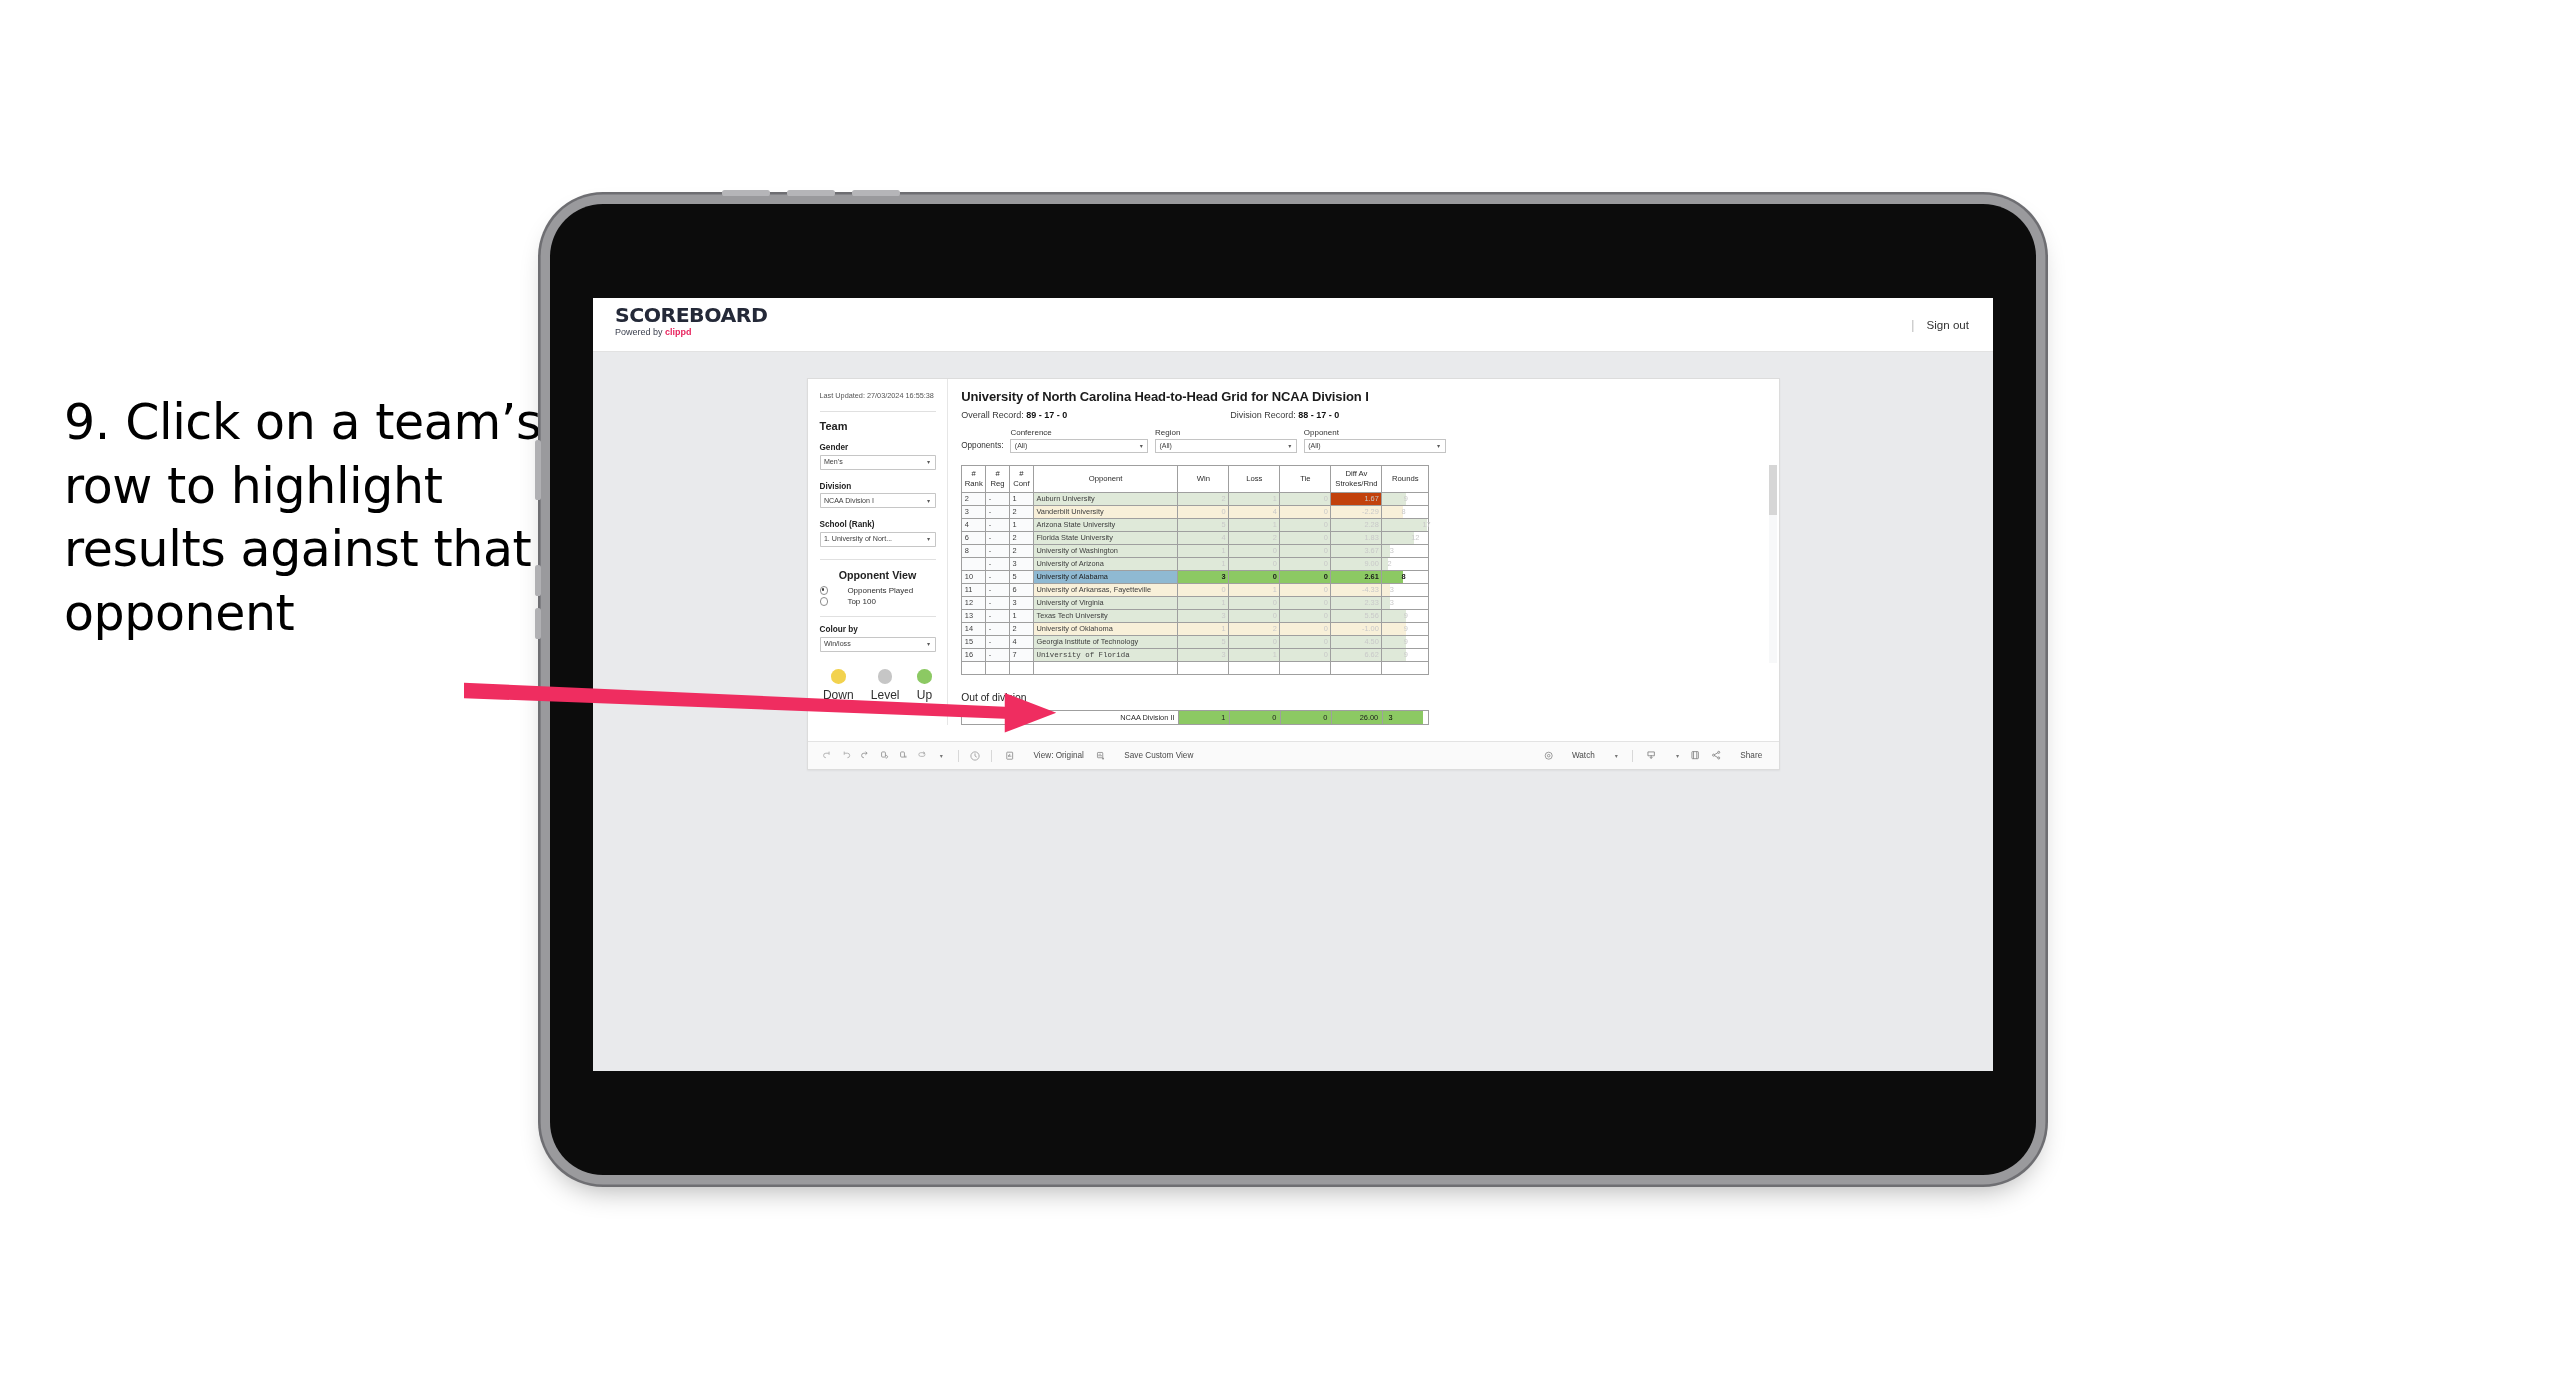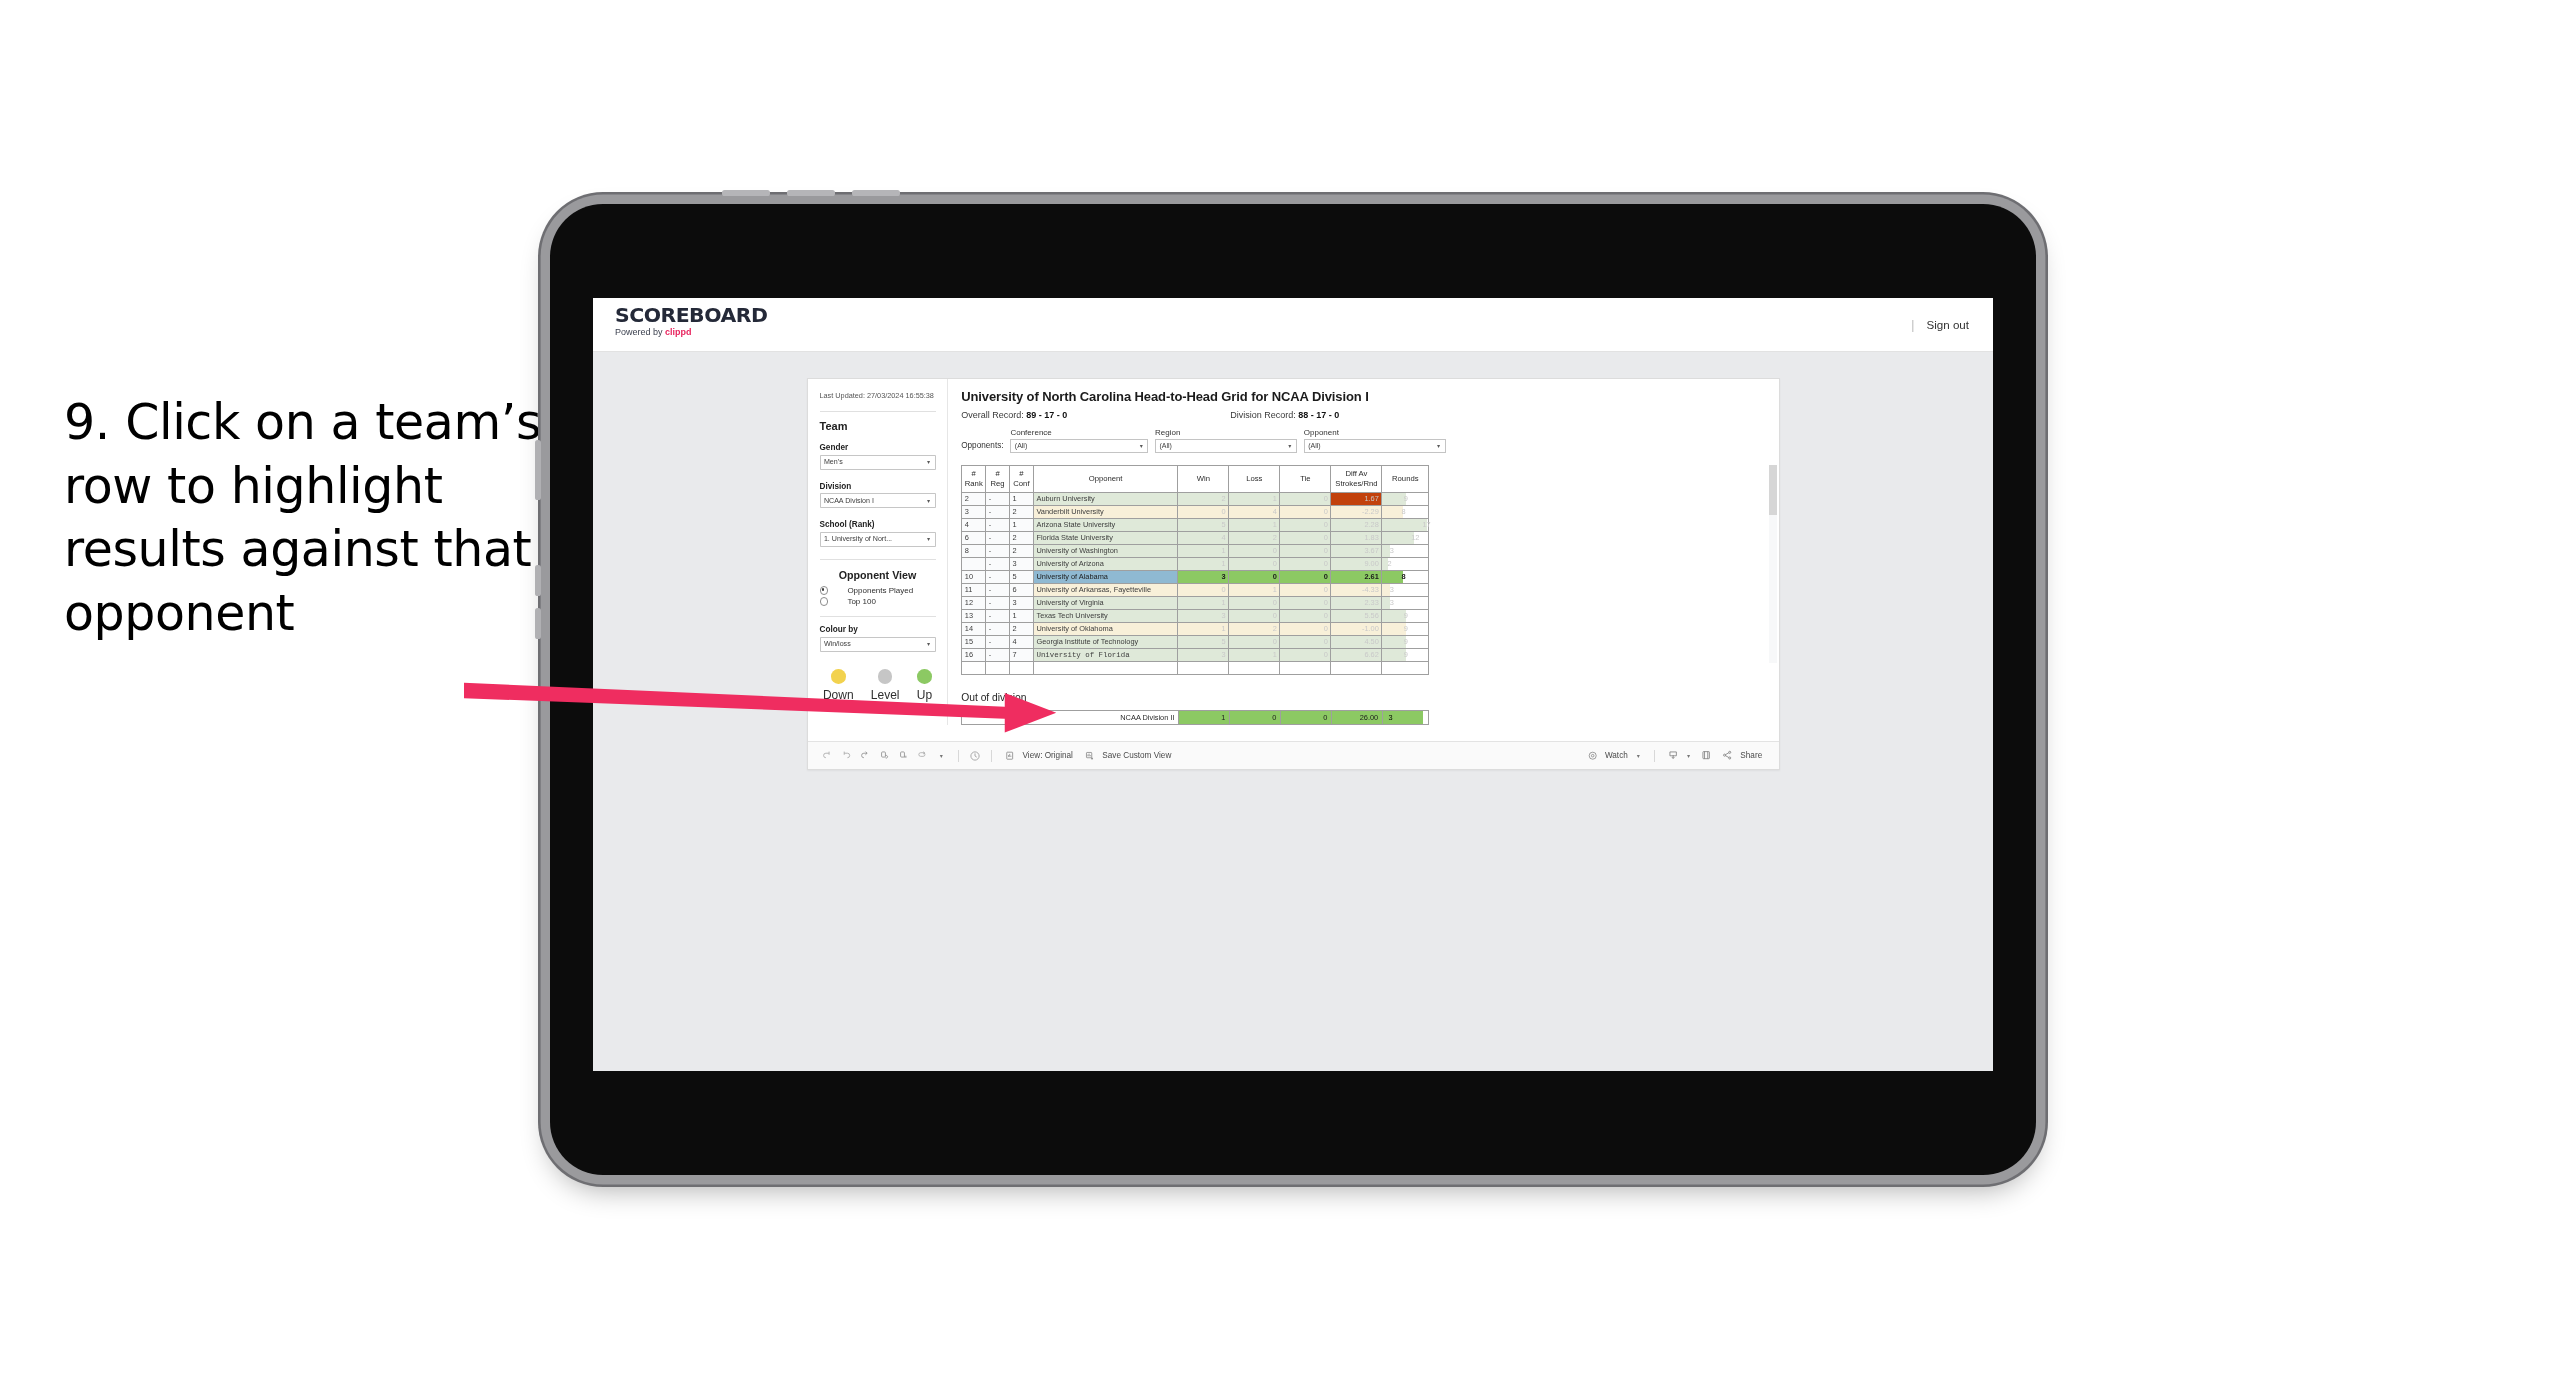--- a/index.html
+++ b/index.html
@@ -163,21 +163,21 @@
   td.ood-rounds{width:43px;background:#fff;padding:0;position:relative;}
 
   
   .toolbar{
     height:27.5px;border-top:0.9px solid #e3e3e3;background:#fafafa;margin-top:15.5px;
     display:flex;align-items:center;padding:0 10.3px;gap:0;font-size:8.2px;color:#555;
   }
   .tb-ico{width:19px;height:19px;display:flex;align-items:center;justify-content:center;cursor:pointer;color:#9b9b9b;}
   .tb-ico svg{display:block;}
   .tb-sep{width:0.9px;height:12px;background:#d8d8d8;margin:0 6.9px;}
-  .tb-btn{display:flex;align-items:center;gap:8px;padding:0 6px;cursor:pointer;color:#4a4a4a;}
+  .tb-btn{display:flex;align-items:center;gap:19px;padding:0 6px;cursor:pointer;color:#4a4a4a;}
   .tb-spacer{flex:1;}
   .mini-caret{font-size:5.2px;color:#777;}
 
   
   #arrow{position:absolute;left:464px;top:631px;width:618px;height:112px;pointer-events:none;}
 </style>
 </head>
 <body>
 
 <div id="instruction">9. Click on a team’s row to highlight results against that opponent</div>

